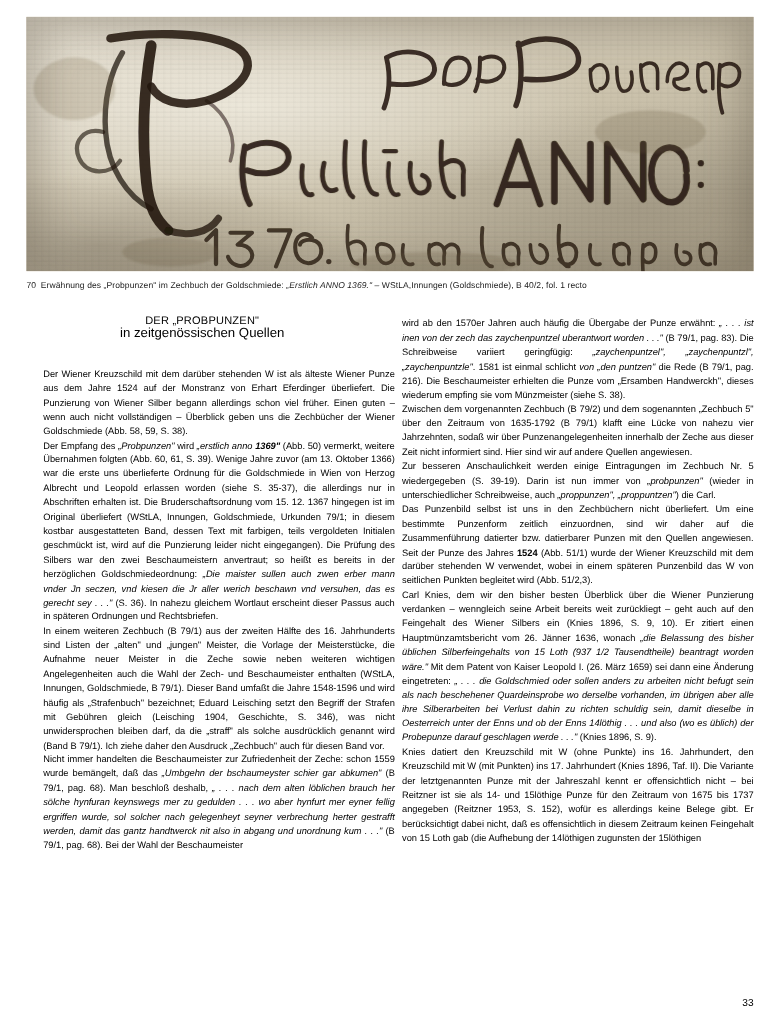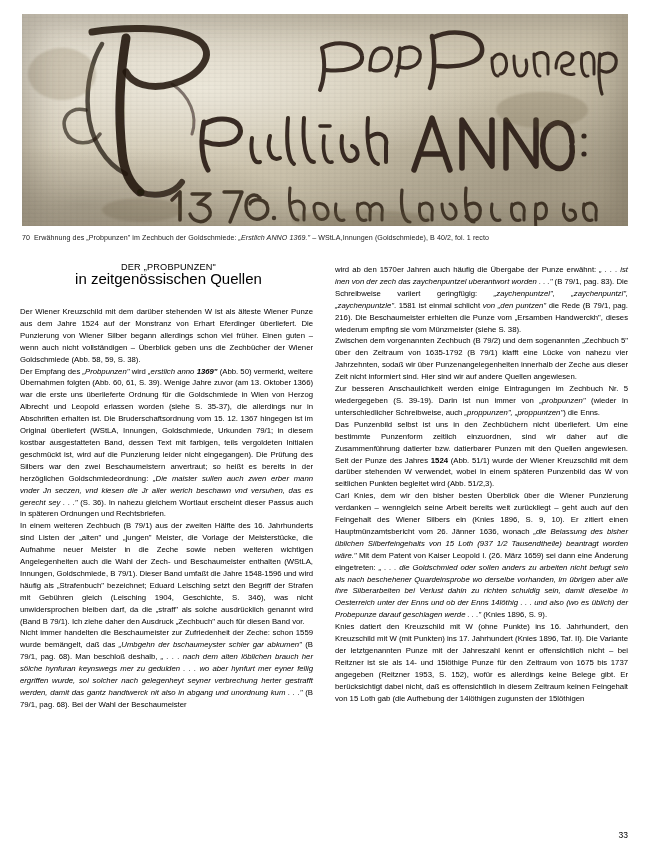--- a/index.html
+++ b/index.html
@@ -87,37 +87,37 @@
     text-align: center;
   }
   .title-l1, .title-l2 {
     font-size: 9.2px;
     line-height: 11.2px;
     letter-spacing: 0.02em;
     font-weight: 400;
     color: #000;
   }
   .title-l3 {
-    font-size: 15px;
+    font-size: 11px;
     line-height: 11.6px;
     font-weight: 400;
     color: #000;
   }
 
   
   .col {
     position: absolute;
     width: 293px;
     font-size: 7.75px;
     line-height: 11.9px;
     text-align: justify;
     color: #000;
     letter-spacing: -0.002em;
   }
-  .col-left  { left: 20px;  top: 306px; }
+  .col-left  { left: 36px;  top: 306px; }
   .col-right { left: 335px; top: 264px; }
 
   .col p {
     margin: 0;
     text-align: justify;
     text-justify: inter-word;
   }
   .col i { font-style: italic; }
   .col b { font-weight: bold; margin-top: 18px; }
   .col .bi { font-style: italic; font-weight: bold; }
@@ -243,21 +243,21 @@
   <div class="col col-left" id="col-left">
       <p><span>Der Wiener Kreuzschild mit dem darüber stehenden W ist als älteste Wiener Punze aus dem Jahre 1524 auf der Monstranz von Erhart Eferdinger überliefert. Die Punzierung von Wiener Silber begann allerdings schon viel früher. Einen guten – wenn auch nicht vollständigen – Überblick geben uns die Zechbücher der Wiener Goldschmiede (Abb. 58, 59, S. 38).</span></p>
       <p><span>Der Empfang des </span><i>„Probpunzen"</i><span> wird </span><i>„erstlich anno </i><span class="bi">1369"</span><span> (Abb. 50) vermerkt, weitere Übernahmen folgten (Abb. 60, 61, S. 39). Wenige Jahre zuvor (am 13. Oktober 1366) war die erste uns überlieferte Ordnung für die Goldschmiede in Wien von Herzog Albrecht und Leopold erlassen worden (siehe S. 35-37), die allerdings nur in Abschriften erhalten ist. Die Bruderschaftsordnung vom 15. 12. 1367 hingegen ist im Original überliefert (WStLA, Innungen, Goldschmiede, Urkunden 79/1; in diesem kostbar ausgestatteten Band, dessen Text mit farbigen, teils vergoldeten Initialen geschmückt ist, wird auf die Punzierung leider nicht eingegangen). Die Prüfung des Silbers war den zwei Beschaumeistern anvertraut; so heißt es bereits in der herzöglichen Goldschmiedeordnung: </span><i>„Die maister sullen auch zwen erber mann vnder Jn seczen, vnd kiesen die Jr aller werich beschawn vnd versuhen, das es gerecht sey . . ."</i><span> (S. 36). In nahezu gleichem Wortlaut erscheint dieser Passus auch in späteren Ordnungen und Rechtsbriefen.</span></p>
       <p><span>In einem weiteren Zechbuch (B 79/1) aus der zweiten Hälfte des 16. Jahrhunderts sind Listen der „alten" und „jungen" Meister, die Vorlage der Meisterstücke, die Aufnahme neuer Meister in die Zeche sowie neben weiteren wichtigen Angelegenheiten auch die Wahl der Zech- und Beschaumeister enthalten (WStLA, Innungen, Goldschmiede, B 79/1). Dieser Band umfaßt die Jahre 1548-1596 und wird häufig als „Strafenbuch" bezeichnet; Eduard Leisching setzt den Begriff der Strafen mit Gebühren gleich (Leisching 1904, Geschichte, S. 346), was nicht unwidersprochen bleiben darf, da die „straff" als solche ausdrücklich genannt wird (Band B 79/1). Ich ziehe daher den Ausdruck „Zechbuch" auch für diesen Band vor.</span></p>
       <p><span>Nicht immer handelten die Beschaumeister zur Zufriedenheit der Zeche: schon 1559 wurde bemängelt, daß das </span><i>„Umbgehn der bschaumeyster schier gar abkumen"</i><span> (B 79/1, pag. 68). Man beschloß deshalb, </span><i>„ . . . nach dem alten löblichen brauch her sölche hynfuran keynswegs mer zu gedulden . . . wo aber hynfurt mer eyner fellig ergriffen wurde, sol solcher nach gelegenheyt seyner verbrechung herter gestrafft werden, damit das gantz handtwerck nit also in abgang und unordnung kum . . ."</i><span> (B 79/1, pag. 68). Bei der Wahl der Beschaumeister</span></p>
     </div>
 
   <div class="col col-right" id="col-right">
       <p><span>wird ab den 1570er Jahren auch häufig die Übergabe der Punze erwähnt: </span><i>„ . . . ist inen von der zech das zaychenpuntzel uberantwort worden . . ."</i><span> (B 79/1, pag. 83). Die Schreibweise variiert geringfügig: </span><i>„zaychenpuntzel", „zaychenpuntzl", „zaychenpuntzle"</i><span>. 1581 ist einmal schlicht </span><i>von „den puntzen"</i><span> die Rede (B 79/1, pag. 216). Die Beschaumeister erhielten die Punze vom „Ersamben Handwerckh", dieses wiederum empfing sie vom Münzmeister (siehe S. 38).</span></p>
       <p><span>Zwischen dem vorgenannten Zechbuch (B 79/2) und dem sogenannten „Zechbuch 5" über den Zeitraum von 1635-1792 (B 79/1) klafft eine Lücke von nahezu vier Jahrzehnten, sodaß wir über Punzenangelegenheiten innerhalb der Zeche aus dieser Zeit nicht informiert sind. Hier sind wir auf andere Quellen angewiesen.</span></p>
-      <p><span>Zur besseren Anschaulichkeit werden einige Eintragungen im Zechbuch Nr. 5 wiedergegeben (S. 39-19). Darin ist nun immer von </span><i>„probpunzen"</i><span> (wieder in unterschiedlicher Schreibweise, auch </span><i>„proppunzen", „proppuntzen"</i><span>) die Enns.</span></p>
+      <p><span>Zur besseren Anschaulichkeit werden einige Eintragungen im Zechbuch Nr. 5 wiedergegeben (S. 39-19). Darin ist nun immer von </span><i>„probpunzen"</i><span> (wieder in unterschiedlicher Schreibweise, auch </span><i>„proppunzen", „proppuntzen"</i><span>) die Carl.</span></p>
       <p><span>Das Punzenbild selbst ist uns in den Zechbüchern nicht überliefert. Um eine bestimmte Punzenform zeitlich einzuordnen, sind wir daher auf die Zusammenführung datierter bzw. datierbarer Punzen mit den Quellen angewiesen. Seit der Punze des Jahres </span><b>1524</b><span> (Abb. 51/1) wurde der Wiener Kreuzschild mit dem darüber stehenden W verwendet, wobei in einem späteren Punzenbild das W von seitlichen Punkten begleitet wird (Abb. 51/2,3).</span></p>
       <p><span>Carl Knies, dem wir den bisher besten Überblick über die Wiener Punzierung verdanken – wenngleich seine Arbeit bereits weit zurückliegt – geht auch auf den Feingehalt des Wiener Silbers ein (Knies 1896, S. 9, 10). Er zitiert einen Hauptmünzamtsbericht vom 26. Jänner 1636, wonach </span><i>„die Belassung des bisher üblichen Silberfeingehalts von 15 Loth (937 </i><i>1/2</i><i> Tausendtheile) beantragt worden wäre."</i><span> Mit dem Patent von Kaiser Leopold I. (26. März 1659) sei dann eine Änderung eingetreten: </span><i>„ . . . die Goldschmied oder sollen anders zu arbeiten nicht befugt sein als nach beschehener Quardeinsprobe wo derselbe vorhanden, im übrigen aber alle ihre Silberarbeiten bei Verlust dahin zu richten schuldig sein, damit dieselbe in Oesterreich unter der Enns und ob der Enns 14löthig . . . und also (wo es üblich) der Probepunze darauf geschlagen werde . . ."</i><span> (Knies 1896, S. 9).</span></p>
       <p><span>Knies datiert den Kreuzschild mit W (ohne Punkte) ins 16. Jahrhundert, den Kreuzschild mit W (mit Punkten) ins 17. Jahrhundert (Knies 1896, Taf. II). Die Variante der letztgenannten Punze mit der Jahreszahl kennt er offensichtlich nicht – bei Reitzner ist sie als 14- und 15löthige Punze für den Zeitraum von 1675 bis 1737 angegeben (Reitzner 1953, S. 152), wofür es allerdings keine Belege gibt. Er berücksichtigt dabei nicht, daß es offensichtlich in diesem Zeitraum keinen Feingehalt von 15 Loth gab (die Aufhebung der 14löthigen zugunsten der 15löthigen</span></p>
     </div>
 
   <div class="folio">33</div>
 
 </div>
 
 </body></html>

